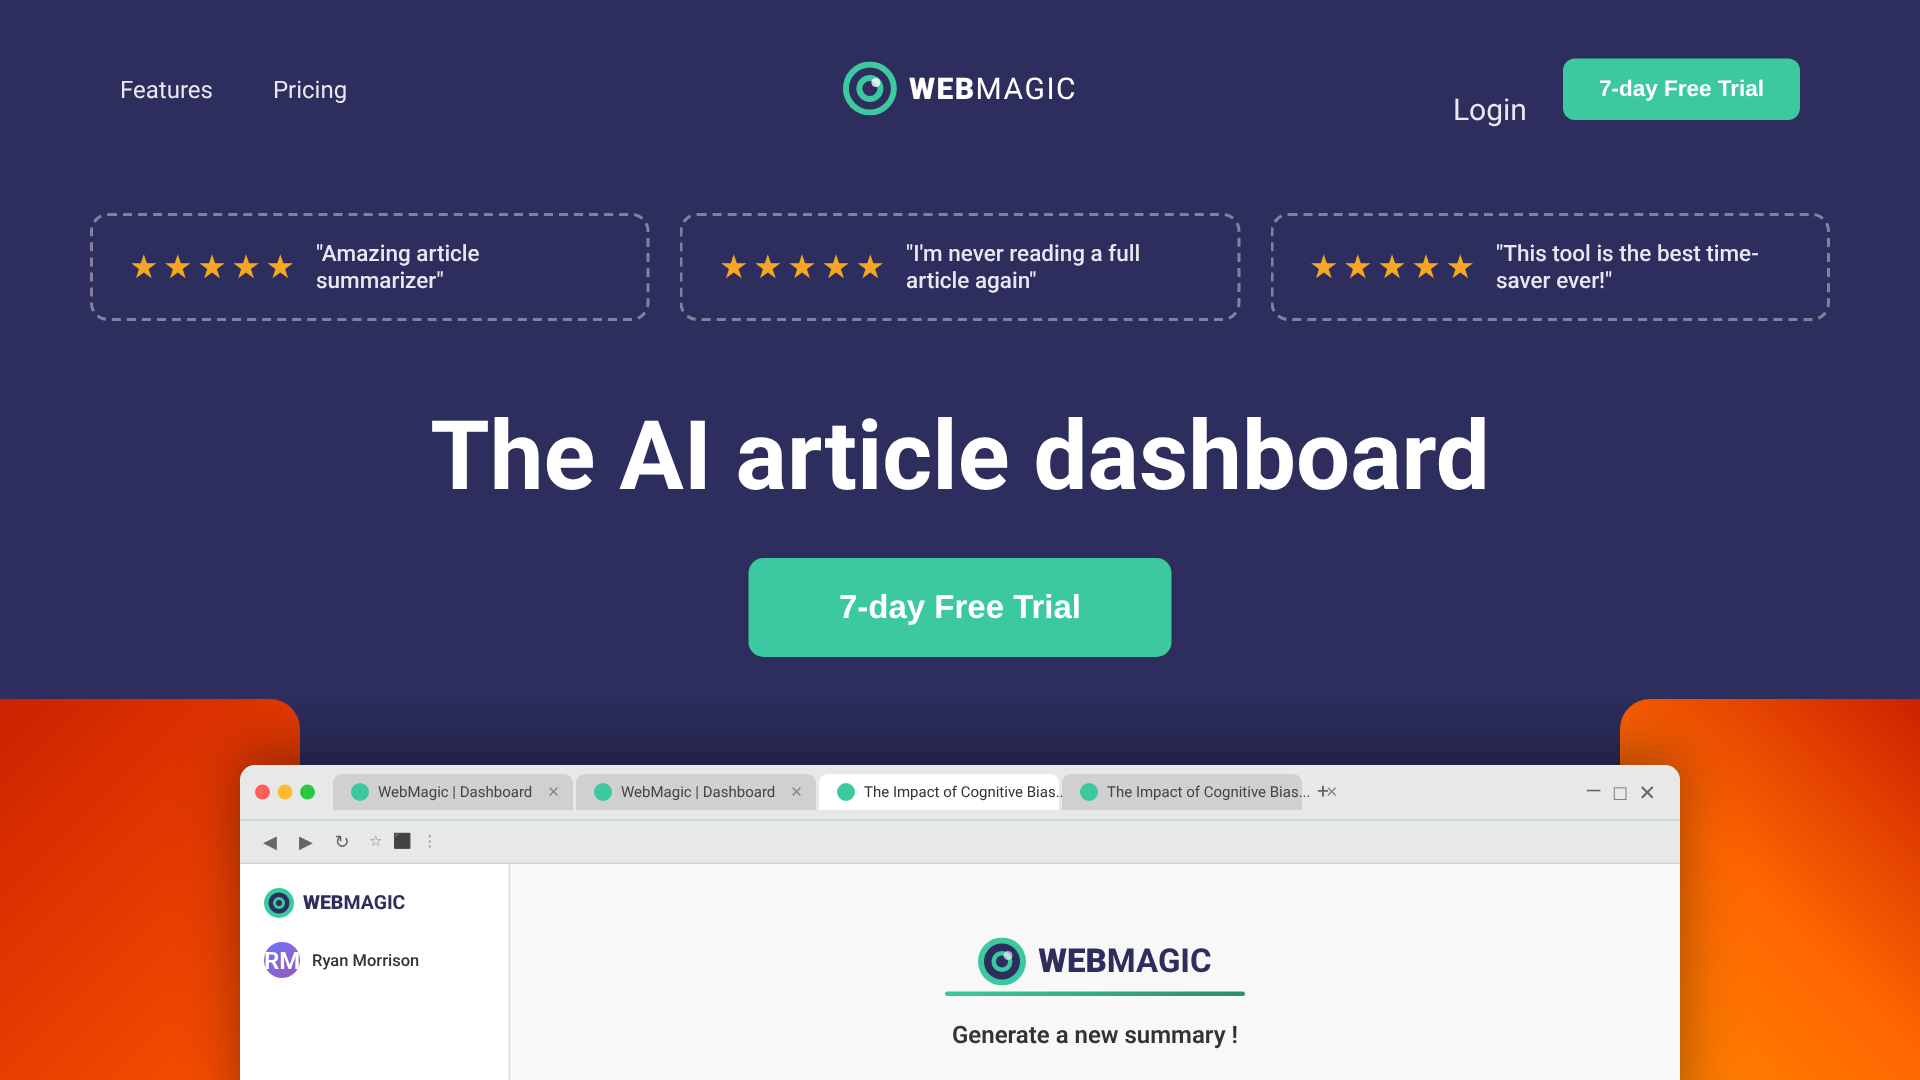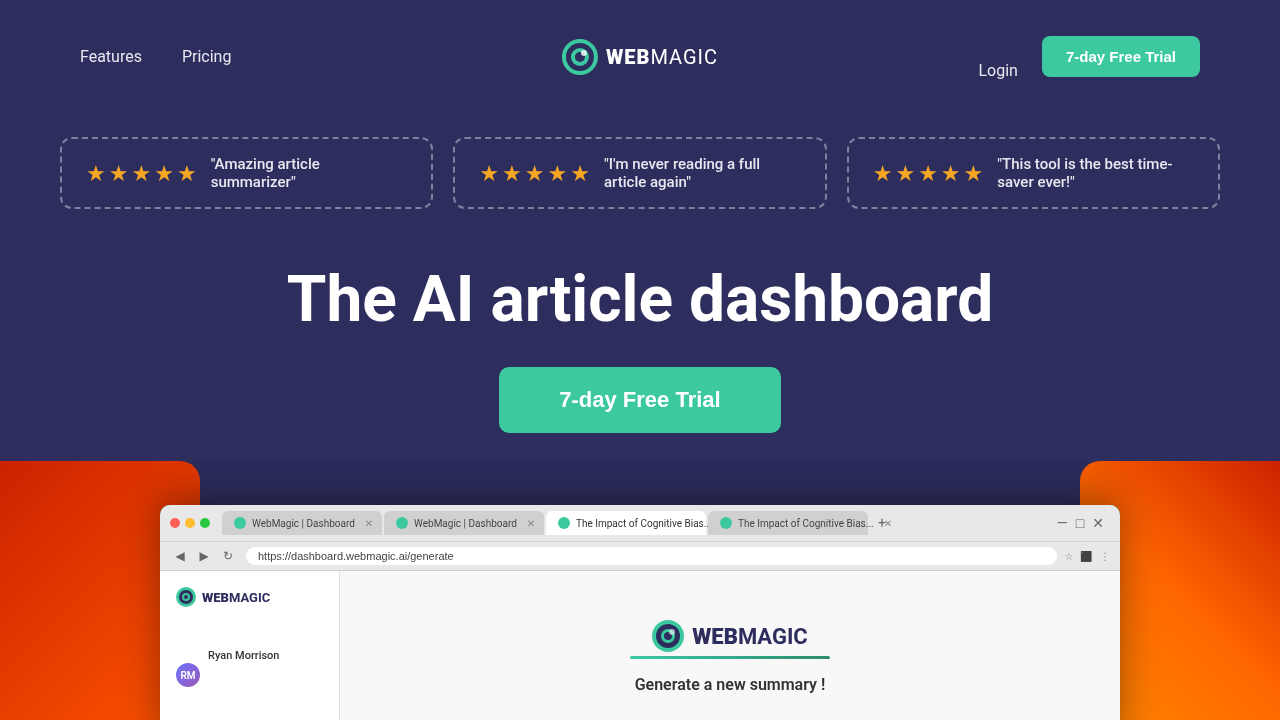--- a/index.html
+++ b/index.html
@@ -52,21 +52,21 @@
     .logo-text span {
       font-weight: 400;
     }
     .nav-right {
       display: flex;
       align-items: center;
       gap: 24px;
     }
     .login-link {
       color: #e8e8f0;
-      font-size: 16px;
+      font-size: 20px;
       cursor: pointer;
       text-decoration: none;
       margin-top: 28px;
     }
     .trial-btn-nav {
       background-color: #3cc9a0;
       color: white;
       border: none;
       padding: 12px 24px;
       border-radius: 8px;
@@ -322,23 +322,22 @@
     }
     .user-avatar {
       width: 24px;
       height: 24px;
       border-radius: 50%;
       background: linear-gradient(135deg, #6b73ff, #9b59b6);
       display: flex;
       align-items: center;
       justify-content: center;
       color: white;
-      font-size: 10px;
+      font-size: 16px;
       font-weight: 600;
-      margin-top: 40px;
     }
     .user-name {
       font-size: 11px;
       color: #333;
       font-weight: 500;
     }
 
     .browser-main {
       flex: 1;
       display: flex;
@@ -508,21 +507,20 @@
         <span style="font-size:14px;color:#666;">✕</span>
       </div>
     </div>
 
     <div class="browser-addressbar">
       <div class="nav-buttons">
         <div class="nav-btn">◀</div>
         <div class="nav-btn">▶</div>
         <div class="nav-btn">↻</div>
       </div>
-      <input class="address-input" readonly="" value="https://dashboard.webmagic.ai/generate" style="">
       <div class="toolbar-icons">
         <span style="font-size:10px;color:#888;">☆</span>
         <span style="font-size:10px;color:#888;margin-left:4px;">⬛</span>
         <span style="font-size:10px;color:#888;margin-left:4px;">⋮</span>
       </div>
     </div>
 
     <div class="browser-content">
       <div class="browser-sidebar">
         <div class="sidebar-logo">

